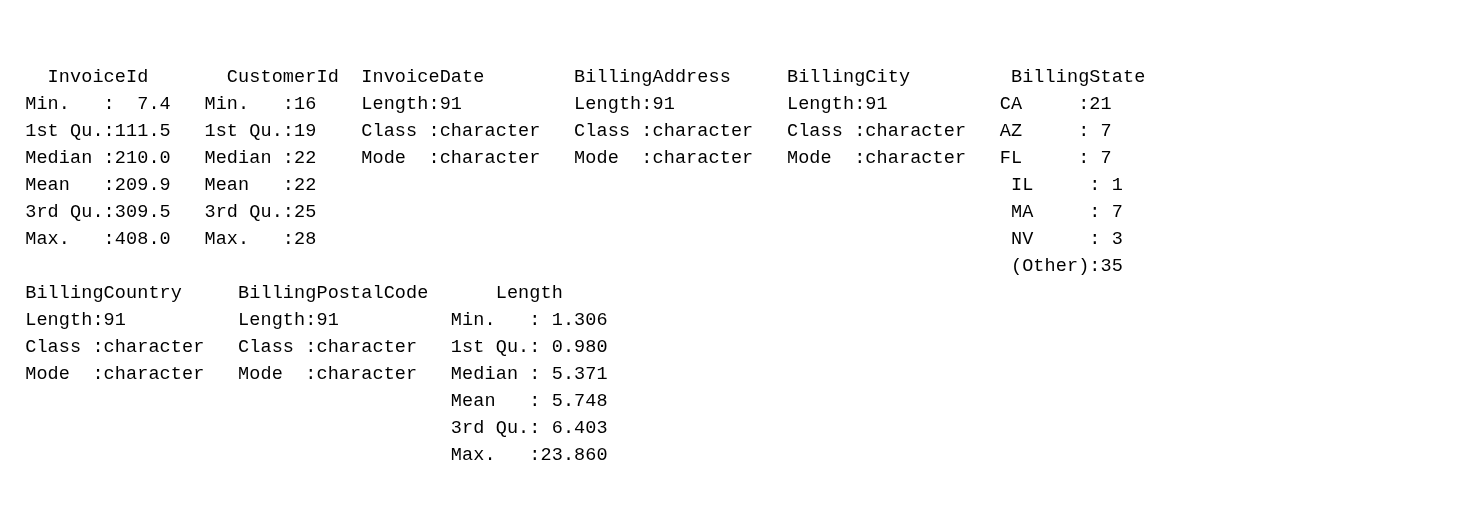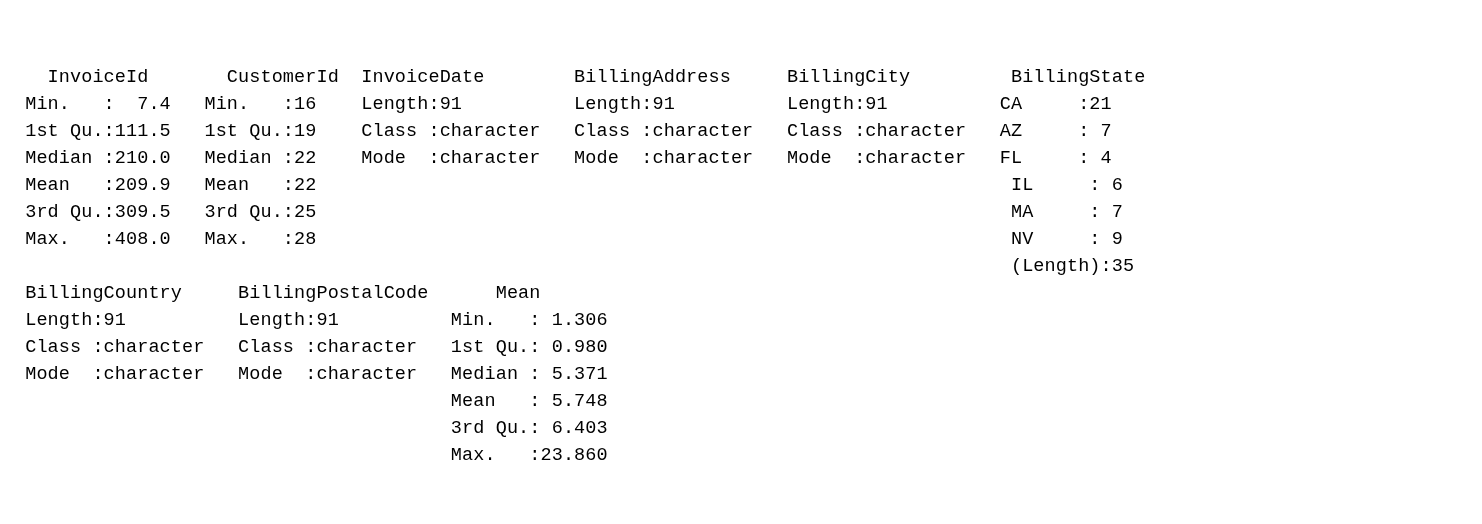--- a/index.html
+++ b/index.html
@@ -13,25 +13,25 @@
       white-space: pre;
       letter-spacing: 0.1px;
     }
   </style>
 </head>
 <body>
 
 <div><span>   InvoiceId       CustomerId  InvoiceDate        BillingAddress     BillingCity         BillingState</span>
 <span> Min.   :  7.4   Min.   :16    Length:91          Length:91          Length:91          CA     :21   </span>
 <span> 1st Qu.:111.5   1st Qu.:19    Class :character   Class :character   Class :character   AZ     : 7   </span>
-<span> Median :210.0   Median :22    Mode  :character   Mode  :character   Mode  :character   FL     : 4   </span>
-<span> Mean   :209.9   Mean   :22                                                              IL     : 6   </span>
+<span> Median :210.0   Median :22    Mode  :character   Mode  :character   Mode  :character   FL     : 7   </span>
+<span> Mean   :209.9   Mean   :22                                                              IL     : 1   </span>
 <span> 3rd Qu.:309.5   3rd Qu.:25                                                              MA     : 7   </span>
-<span> Max.   :408.0   Max.   :28                                                              NV     : 9   </span>
-<span>                                                                                         (Length):35   </span>
-<span> BillingCountry     BillingPostalCode      Mean       </span>
+<span> Max.   :408.0   Max.   :28                                                              NV     : 3   </span>
+<span>                                                                                         (Other):35   </span>
+<span> BillingCountry     BillingPostalCode      Length       </span>
 <span> Length:91          Length:91          Min.   : 1.306  </span>
 <span> Class :character   Class :character   1st Qu.: 0.980  </span>
 <span> Mode  :character   Mode  :character   Median : 5.371  </span>
 <span>                                       Mean   : 5.748  </span>
 <span>                                       3rd Qu.: 6.403  </span>
 <span>                                       Max.   :23.860  </span></div>
 
 
 </body></html>

